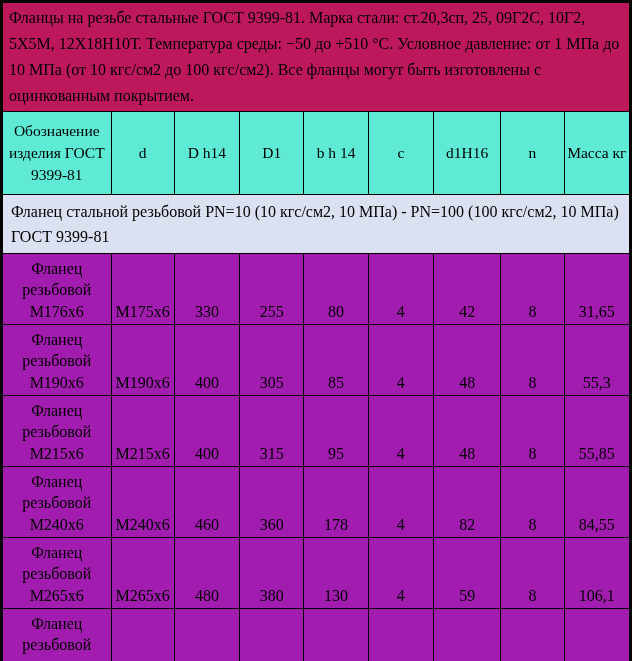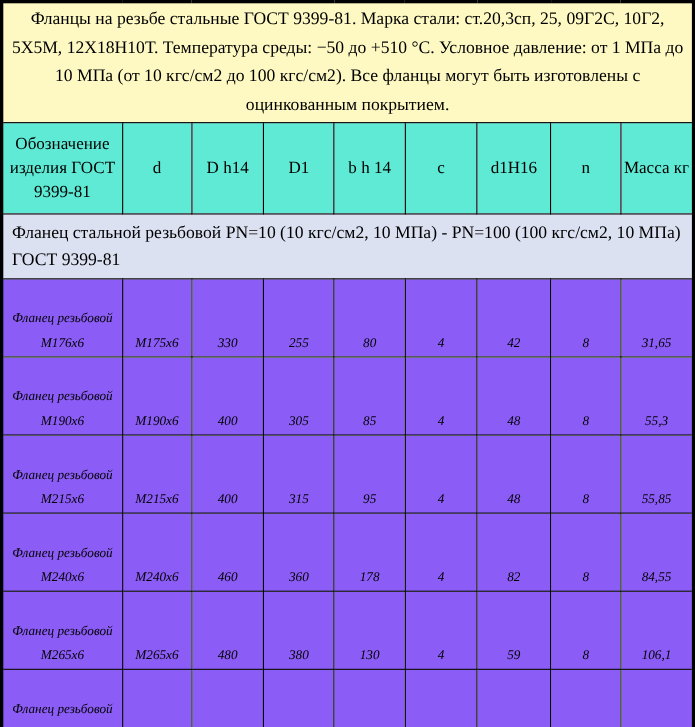--- a/index.html
+++ b/index.html
@@ -22,26 +22,25 @@
     background: #dce1f2;
   }
   table.gost td, table.gost th {
     border: 1px solid #000000;
     overflow: hidden;
     font-weight: normal;
   }
   
   td.desc {
     height: 104px;
-    text-align: center;
     vertical-align: middle;
     font-size: 16px;
     line-height: 26px;
     padding: 2px 6px;
-    background: #fef9c3;
+    background: #be185d;
   }
   
   tr.cols th {
     height: 82px;
     text-align: center;
     vertical-align: middle;
     font-size: 15.5px;
     line-height: 22px;
     padding: 0 2px;
     background: #5eead4;
@@ -53,27 +52,26 @@
     vertical-align: middle;
     font-weight: bold;
     font-size: 16px;
     line-height: 25px;
     padding: 2px 8px;
     background: #dce1f2;
   }
   
   tbody.data td {
     height: 66px;
-    background: #8b5cf6;
+    background: #a21caf;
     text-align: center;
     vertical-align: bottom;
-    font-size: 12px;
+    font-size: 16px;
     line-height: 21.5px;
     padding: 1px 1px 2px 1px;
-    font-style: italic;
   }
   tbody.data td.name {
     padding-top: 2px;
   }
 </style>
 </head>
 <body>
 
 <table class="gost">
   <colgroup>

